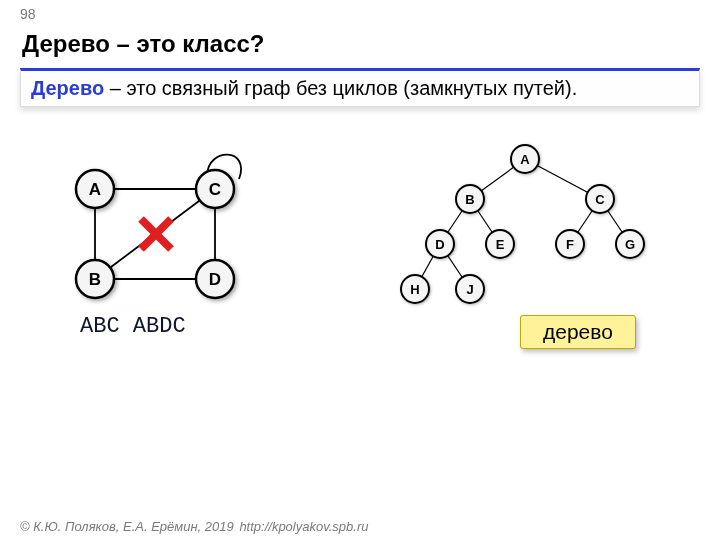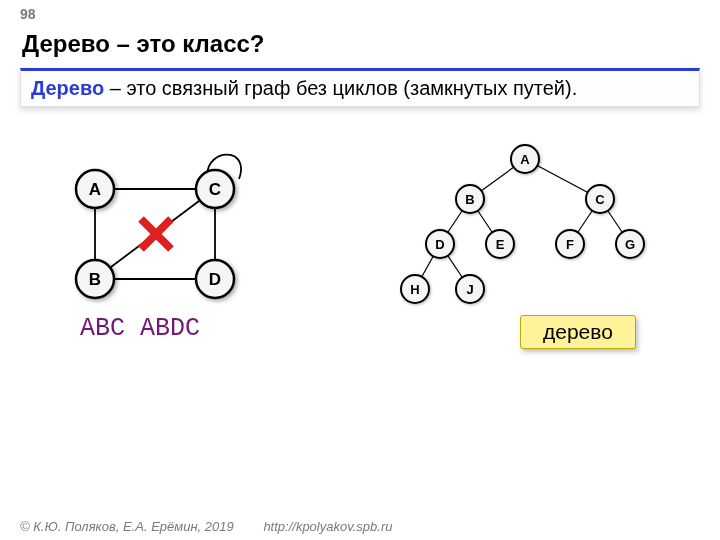--- a/index.html
+++ b/index.html
@@ -12,21 +12,21 @@
     overflow: hidden;
   }
   .header {
     display: flex;
     justify-content: space-between;
     padding: 6px 20px 0 20px;
     font-style: italic;
     color: #7a7a7a;
     font-size: 14px;
   }
-  .page-num { font-weight: bold; font-style: normal; }
+  .page-num { font-weight: normal; font-style: normal; }
   .title {
     font-size: 24px;
     font-weight: bold;
     color: #000;
     padding: 8px 22px 6px 22px;
   }
   .definition-box {
     margin: 4px 20px 12px 20px;
     background: #fefefe;
     border-top: 3px solid #2a3bd6;
@@ -44,23 +44,23 @@
     width: 100%;
     height: 370px;
   }
   .graph-svg { position: absolute; left: 55px; top: 30px; }
   .tree-svg { position: absolute; left: 395px; top: 20px; }
   .cycles {
     position: absolute;
     left: 80px;
     top: 195px;
     font-family: "Courier New", monospace;
-    font-size: 25px;
+    font-size: 22px;
     line-height: 1.2;
-    color: #701a75;
+    color: #0f172a;
   }
   .tree-label {
     position: absolute;
     left: 520px;
     top: 196px;
     background: #fff39a;
     border: 1px solid #bba800;
     border-radius: 3px;
     box-shadow: 2px 3px 5px rgba(0,0,0,0.25);
     padding: 4px 22px;
@@ -68,21 +68,21 @@
     color: #000;
   }
   .footer {
     position: absolute;
     bottom: 6px;
     left: 20px;
     font-style: italic;
     color: #7a7a7a;
     font-size: 13px;
   }
-  .footer .url { margin-left: 26px; }
+  .footer .url { margin-left: 2px; }
   circle.node {
     fill: #f5f5f5;
     stroke: #000;
     stroke-width: 2.5;
     filter: drop-shadow(2px 2px 2px rgba(0,0,0,0.35));
   }
   circle.tnode {
     fill: #f5f5f5;
     stroke: #000;
     stroke-width: 2;

